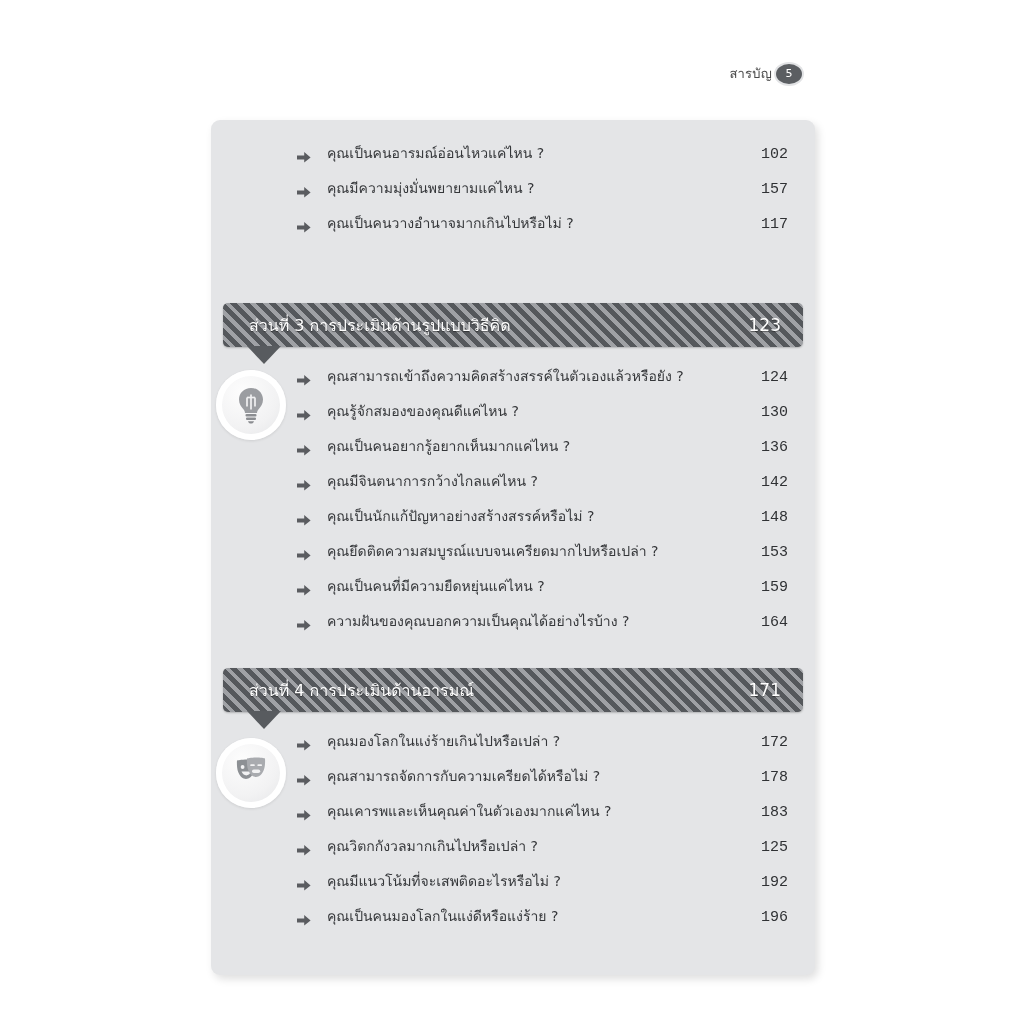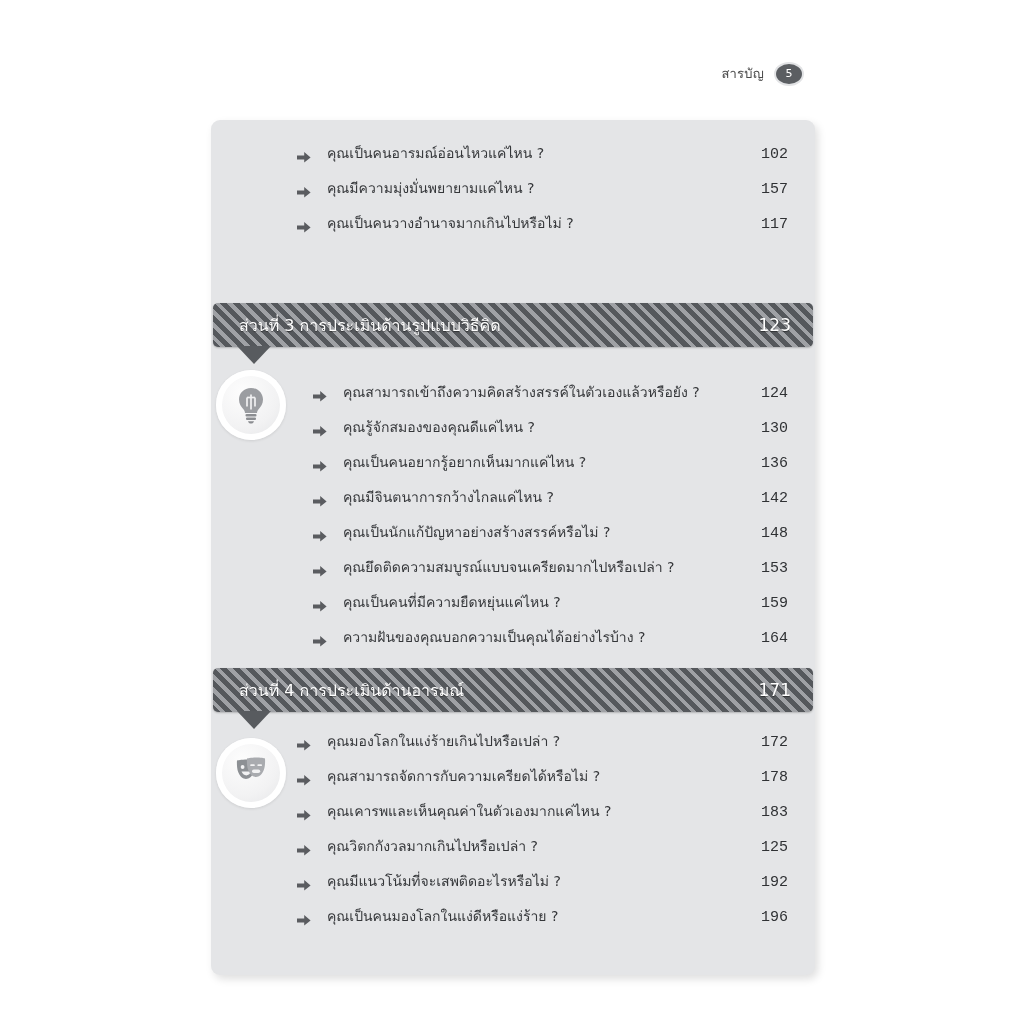--- a/index.html
+++ b/index.html
@@ -19,21 +19,21 @@
     background: #ffffff;
   }
 
   
   .running-head {
     position: absolute;
     top: 63px;
     right: 222px;
     display: flex;
     align-items: center;
-    gap: 12px;
+    gap: 4px;
   }
   .running-head-label {
     font-family: "DejaVu Sans", sans-serif;
     font-size: 13px;
     color: #4a4a4a;
     letter-spacing: .2px;
   }
   .page-badge {
     width: 26px;
     height: 20px;
@@ -92,21 +92,21 @@
     font-family: Liberation Mono, monospace;
     font-size: 15px;
     color: #2f3134;
     min-width: 32px;
     text-align: right;
   }
 
   
   .section-banner {
     position: relative;
-    margin: 0 2px;
+    margin: 0 12px;
     height: 44px;
     border-radius: 5px;
     background-color: #55585c;
     background-image: repeating-linear-gradient(
         45deg,
         #55585c 0px, #55585c 5px,
         #9fa1a5 5px, #9fa1a5 9px);
     display: flex;
     align-items: center;
     padding: 0 22px 0 26px;
@@ -209,21 +209,21 @@
       <svg width="34" height="38" viewBox="0 0 34 38">
         <path d="M17 2c-7 0-12 5.2-12 11.6 0 4.3 2.2 7 4 9.2 1.2 1.5 1.9 2.6 2 4.2h12c.1-1.6.8-2.7 2-4.2 1.8-2.2 4-4.9 4-9.2C29 7.2 24 2 17 2z" fill="#9b9da1"></path>
         <rect x="11.5" y="28" width="11" height="2.6" rx="1.1" fill="#8b8d91"></rect>
         <rect x="12" y="31.4" width="10" height="2.6" rx="1.1" fill="#8b8d91"></rect>
         <path d="M14 35.2h6c-.4 1.6-1.5 2.4-3 2.4s-2.6-.8-3-2.4z" fill="#8b8d91"></path>
         <path d="M17 8.5v15M13 11.5v9M21 11.5v9" stroke="#f0f0f1" stroke-width="1.7" fill="none"></path>
         <path d="M13 11.5h8" stroke="#f0f0f1" stroke-width="1.7" fill="none"></path>
       </svg>
     </div>
 
-    <div class="entry-list" style="top:261px;margin-left:16px;">
+    <div class="entry-list" style="top:245px;">
 
       <div class="entry">
         <span class="entry-bullet">
           <svg width="14" height="13" viewBox="0 0 14 13">
               <path d="M0 4.4h7.2V1.1L13.6 6.4 7.2 11.6V8.4H0z" fill="#5a5c60"></path>
             </svg>
         </span>
         <span class="entry-title">คุณสามารถเข้าถึงความคิดสร้างสรรค์ในตัวเองแล้วหรือยัง ?</span>
         <span class="entry-page">124</span>
       </div>

